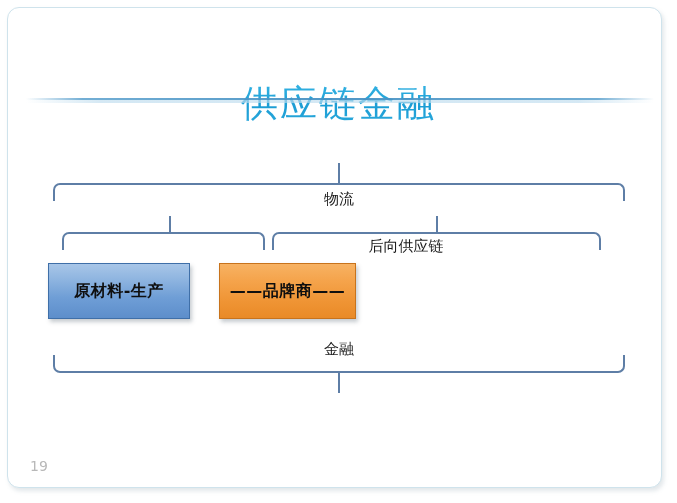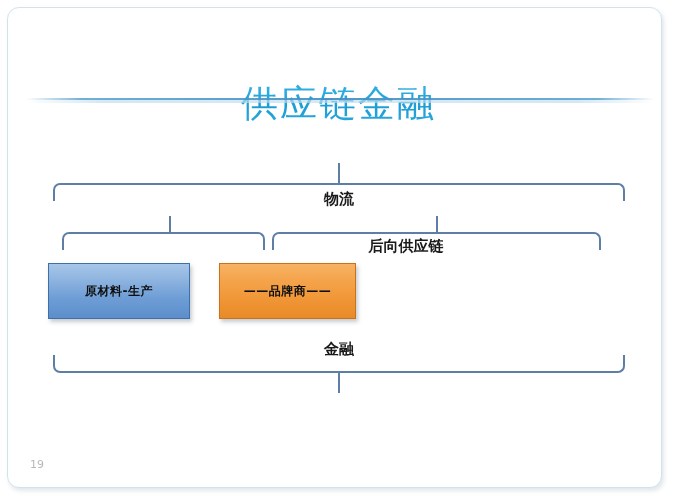--- a/index.html
+++ b/index.html
@@ -100,34 +100,34 @@
   .tick {
     position: absolute;
     width: 2px;
     background: #5e7ea6;
   }
 
   .brace-label {
     position: absolute;
     text-align: center;
     font-size: 15px;
-    font-weight: bold;
+    font-weight: normal;
     color: #1a1a1a;
     white-space: nowrap;
     font-family: "DejaVu Sans", "Liberation Sans", sans-serif;
   }
 
   
   .pbox {
     position: absolute;
     box-sizing: border-box;
     display: flex;
     align-items: center;
     justify-content: center;
-    font-size: 12px;
+    font-size: 16px;
     font-weight: bold;
     color: #0f0f0f;
     letter-spacing: 0.5px;
     white-space: nowrap;
     box-shadow: 2px 3px 4px rgba(120,130,140,0.42);
   }
   .pbox-blue {
     background: linear-gradient(180deg, #a8c6e8 0%, #8fb5e0 28%, #6f9ed6 62%, #5d8ecb 100%);
     border: 1px solid #3f6fa8;
   }
@@ -139,21 +139,21 @@
   .pbox-green {
     background: linear-gradient(180deg, #d3e8a0 0%, #c6e08c 30%, #b6d673 70%, #a9ce5f 100%);
     border: 1px solid #8fb845;
   }
 
   
   .page-num {
     position: absolute;
     left: 30px;
     top: 458px;
-    font-size: 11px;
+    font-size: 14px;
     color: #b8b8b8;
     font-family: "DejaVu Sans", "Liberation Sans", sans-serif;
   }
 </style>
 </head>
 <body>
 
 <div id="slide">
 
   <div class="slide-frame"></div>

